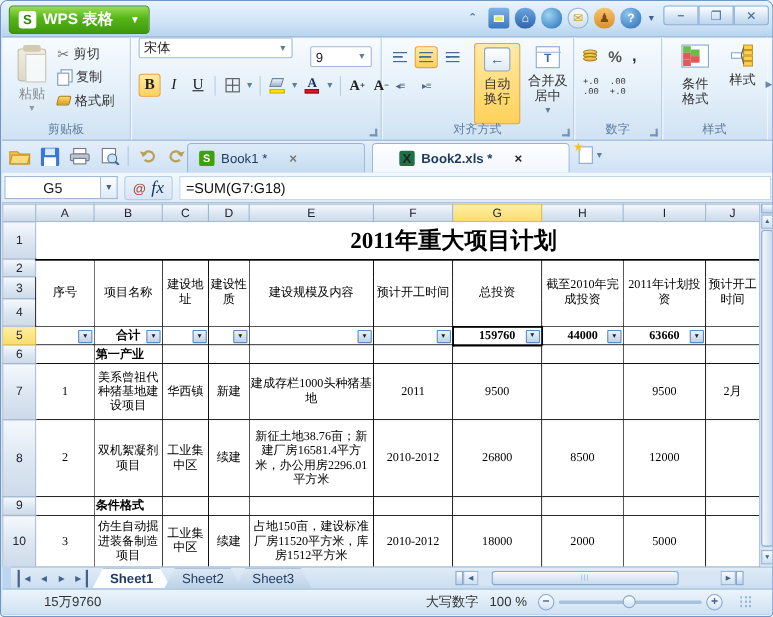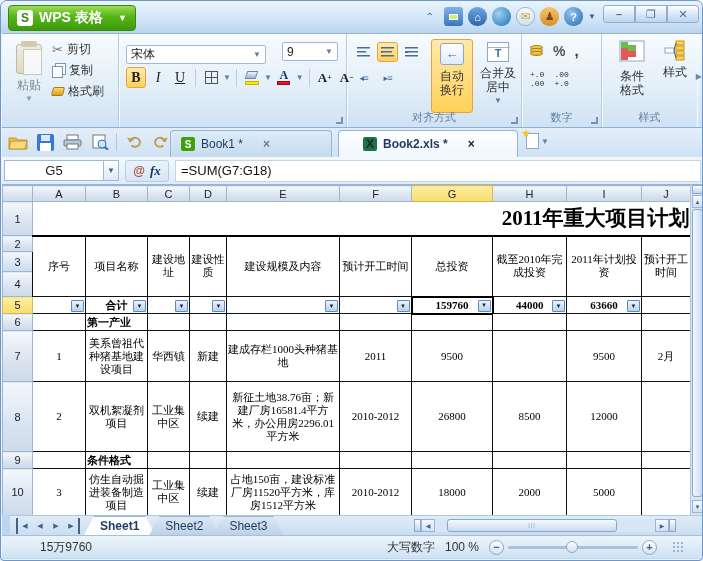--- a/index.html
+++ b/index.html
@@ -140,42 +140,42 @@
     display:flex; align-items:center; justify-content:center; }
   .ficon.s { background:#3fa00e; } .ficon.x { background:#1e7145; }
   #newtab { position:absolute; left:524px; top:5px; display:flex; align-items:center; gap:2px; }
   .ic-page { width:13px; height:16px; background:#fff; border:1px solid #8aa8cc; position:relative; }
   .ic-page .star { position:absolute; left:-6px; top:-7px; color:#f6c418; font-size:11px; }
   #newtab .dda { font-size:8px; color:#5d7da1; }
 
   
   #formulabar { position:absolute; left:1px; top:156px; width:701px; height:28px;
     background:linear-gradient(#f2f8fd,#dfecf8); border-bottom:1px solid #96b4d4; display:flex; align-items:center; }
-  #namebox { width:100px; height:21px; margin-left:2px; background:#fff; border:1px solid #a0b8d8;
+  #namebox { width:88px; height:21px; margin-left:2px; background:#fff; border:1px solid #a0b8d8;
     display:flex; align-items:center; justify-content:center; font-size:13px; color:#222; }
   #namedd { width:15px; height:21px; border:1px solid #a0b8d8; border-left:none; background:linear-gradient(#fdfeff,#dcebf8);
     font-size:8px; color:#44618a; display:flex; align-items:center; justify-content:center; }
   #fxbox { margin-left:6px; width:44px; height:22px; border:1px solid #b7cde4; border-radius:3px;
     background:linear-gradient(#eaf3fb,#d6e6f5); display:flex; align-items:center; justify-content:center; gap:5px; }
   #fxbox .at { font-size:12px; color:#b04a3c; font-weight:bold; }
-  #fxbox .fx { font-size:13px; color:#17325e; font-style:italic; font-weight:bold; font-family:"Liberation Serif","DejaVu Serif",serif; }
+  #fxbox .fx { font-size:16px; color:#17325e; font-style:italic; font-weight:normal; font-family:"Liberation Serif","DejaVu Serif",serif; }
   #fml { flex:1; height:22px; margin:0 2px 0 6px; background:#fff; border:1px solid #c4d6ea;
     font-size:13px; color:#111; display:flex; align-items:center; padding-left:5px;
     font-family:"Liberation Sans","DejaVu Sans",sans-serif; }
 
   
   #grid { position:absolute; left:1px; top:184px; width:701px; height:330px; background:#fff; overflow:hidden; }
   #sheet { border-collapse:collapse; table-layout:fixed; width:688px; font-family:"Liberation Serif","DejaVu Serif",serif; }
   #sheet th { background:linear-gradient(#f4f8fc,#d9e4f0 60%,#cddaea); border:1px solid #9eb6ce;
     font-size:11px; font-weight:normal; color:#223; font-family:"Liberation Sans","DejaVu Sans",sans-serif; }
   #sheet th.sel { background:linear-gradient(#ffeea0,#f7dd6d); border-color:#d9b94e; }
   #sheet td { border:1px solid #111; font-size:11px; color:#000; text-align:center; vertical-align:middle;
     overflow:hidden; line-height:13px; padding:0 1px; background:#fff; position:relative; }
   #sheet tr.titlerow td { border:none; border-bottom:2px solid #000; font-size:21px; font-weight:bold;
-    padding-left:102px; line-height:30px;text-align:right; }
+    padding-left:102px; line-height:30px; }
   #sheet td.hdr { font-weight:normal; }
   #sheet td.bold { font-weight:bold; }
   #sheet td.left { text-align:left; }
   #sheet td.selcell { border:2px solid #000; font-weight:bold; }
   .filt { position:absolute; right:1px; bottom:1px; width:13px; height:12px; border:1px solid #5a8ac5;
     background:linear-gradient(#eaf3fc,#bcd3ec); font-size:6px; color:#223; display:flex; align-items:center; justify-content:center; border-radius:1px; }
   #vscroll { position:absolute; left:688px; top:0; width:13px; height:330px; background:#d7e5f4; border-left:1px solid #aec6e0; }
   .vsplit { position:absolute; left:1px; top:0; width:11px; height:9px; background:linear-gradient(#fdfeff,#bcd3ec); border:1px solid #8aa8cc; }
   .varr { position:absolute; left:1px; width:11px; height:13px; background:linear-gradient(#f4f9fe,#cfe0f1); border:1px solid #9ab4d2;
     font-size:6px; color:#44618a; display:flex; align-items:center; justify-content:center; }
@@ -256,24 +256,25 @@
         </div>
         <div class="cliprow">
           <span class="ic-copy"></span>
           <span>复制</span>
         </div>
         <div class="cliprow">
           <span class="ic-brush"></span>
           <span>格式刷</span>
         </div>
       </div>
+      <div class="glabel">剪贴板</div>
     </div>
 
     <div class="group" id="g-font">
-      <div class="combo" style="left:7px; top:11px; width:140px;">
+      <div class="combo" style="left:7px; top:0; width:140px;">
         <span>宋体</span>
         <span class="dda">▼</span>
       </div>
       <div class="combo" style="left:163px; top:8px; width:56px;">
         <span>9</span>
         <span class="dda">▼</span>
       </div>
       <div class="fontrow2">
         <span class="rbtn fbtn b hl">B</span>
         <span class="rbtn fbtn i">I</span>

